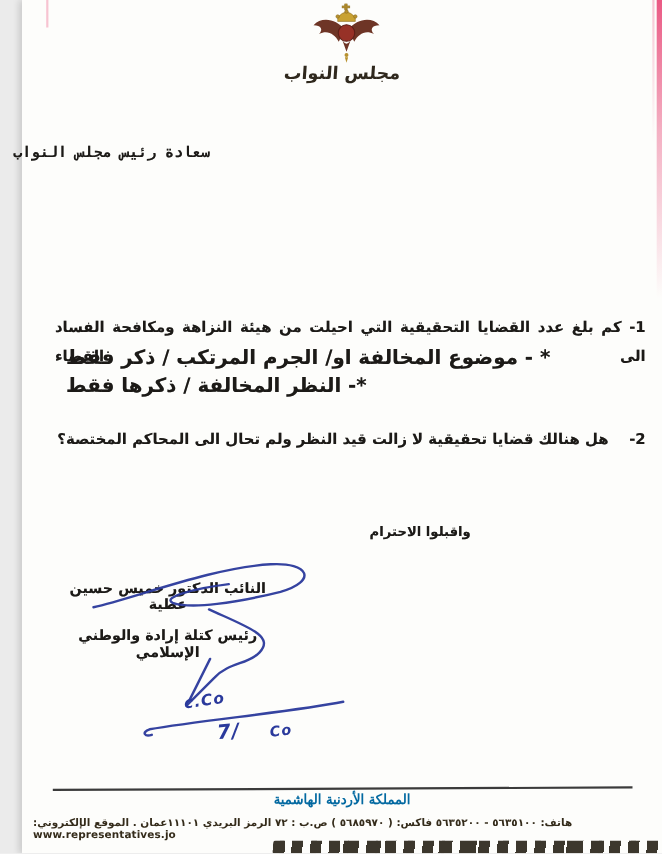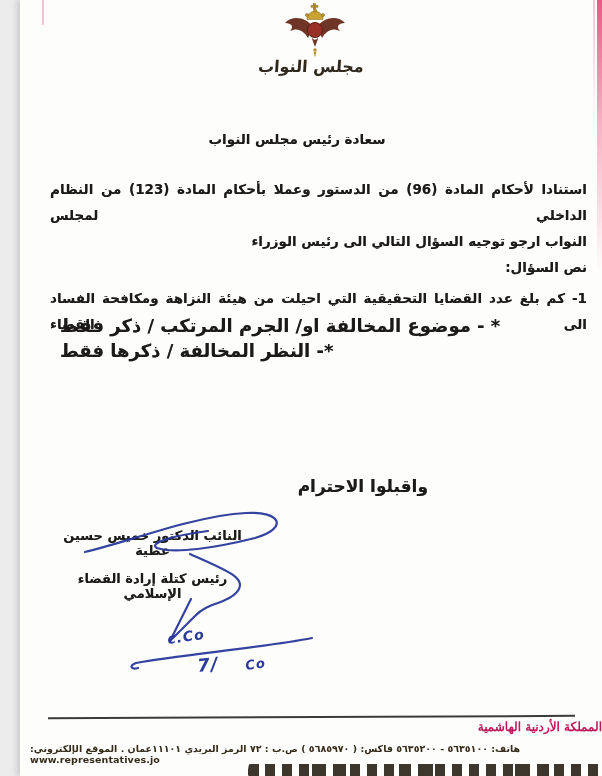--- a/index.html
+++ b/index.html
@@ -15,44 +15,44 @@
   #pink-streak-right{position:absolute;right:0;top:0;width:5px;height:295px;
     background:linear-gradient(to bottom,rgba(233,80,125,.95),rgba(233,80,125,.45) 40%,rgba(233,80,125,0) 92%);}
   #pink-streak-right2{position:absolute;right:7px;top:0;width:2px;height:130px;
     background:linear-gradient(to bottom,rgba(240,140,170,.5),rgba(240,140,170,0));}
   #pink-tick-left{position:absolute;left:42px;top:0;width:2px;height:25px;background:rgba(242,150,175,.55);}
 
   
   #crest{left:280px;top:3px;width:70px;height:56px;}
   #council-name{left:20px;right:0;top:57px;text-align:center;font-size:16px;font-weight:700;
     color:#2f281d;letter-spacing:.5px;transform:skewX(-4deg);}
-  #salutation{left:20px;right:12px;top:131px;text-align:center;font-size:13.5px;transform:translateX(-8px);}
+  #salutation{left:20px;right:12px;top:131px;text-align:left;font-size:13.5px;transform:translateX(-8px);font-family:Liberation Mono, monospace;}
 
   
   .bodytext{font-size:13.5px;line-height:26px;}
   #intro{left:50px;top:176px;width:537px;}
   .justify-line{text-align:justify;text-align-last:justify;}
   .right-line{text-align:right;}
   #item1{left:50px;top:250px;width:537px;margin-top:35px;}
   #item1 .l2{text-align:center;padding-left:55px;}
   .marker{display:inline-block;}
   #bullets{left:60px;top:313px;right:94px;text-align:left;font-size:18px;line-height:25px;}
   #item2{left:50px;top:387px;width:537px;text-align:right;}
   #item2 .marker{margin-left:14px;}
-  #closing{top:476px;right:174px;font-size:17px;margin-left:44px;}
+  #closing{top:476px;right:174px;font-size:12px;margin-left:44px;}
 
   
   #sig-block{left:50px;top:528px;width:205px;text-align:center;font-size:13px;}
   #sig-name{margin-bottom:13px;}
   #sig-svg{left:40px;top:498px;width:300px;height:185px;pointer-events:none;}
 
   
   #footer-rule{left:48px;top:716px;width:527px;height:1.5px;background:#3b3b3b;transform:rotate(-.25deg);}
-  #kingdom{left:20px;right:0;top:720px;text-align:right;font-size:12px;font-weight:700;
-    font-family:"DejaVu Serif",serif;color:#be185d;transform:scaleY(1.04);}
+  #kingdom{left:20px;right:0;top:720px;text-align:center;font-size:12px;font-weight:700;
+    font-family:"DejaVu Serif",serif;color:#0369a1;transform:scaleY(1.04);}
   #contact{left:30px;top:743px;width:560px;text-align:left;font-size:9.5px;font-weight:600;
     color:#342b1a;letter-spacing:.1px;}
 
   
   #cutoff-marks{left:248px;top:764px;width:352px;height:12px;opacity:.92;transform:skewX(-5deg);
     border-radius:2px;
     background:
      repeating-linear-gradient(90deg,#2c261c 0 10px,transparent 10px 17px),
      repeating-linear-gradient(90deg,transparent 0 6px,#2c261c 6px 11px,transparent 11px 29px);}
 </style>
@@ -83,44 +83,43 @@
     <g fill="#b8922f">
         <circle cx="35" cy="47" r="1.8"></circle>
         <path d="M33.5 49 L36.5 49 L35 54 Z"></path>
       </g>
   </svg>
 
   <div id="council-name" class="abs ar">مجلس النواب</div>
 
   <div id="salutation" class="abs ar ink">سعادة رئيس مجلس النواب</div>
 
-  <div id="intro" class="abs ar ink bodytext">
-    <div class="justify-line">استنادا لأحكام المادة (96) من الدستور وعملا بأحكام المادة (123) من النظام الداخلي لمجلس</div>
-    <div class="right-line">النواب ارجو توجيه السؤال التالي الى رئيس الوزراء</div>
-    <div class="right-line">نص السؤال:</div>
-  </div>
 
   <div id="item1" class="abs ar ink bodytext">
     <div class="justify-line">
       <span class="marker">1-</span>
       <span>كم بلغ عدد القضايا التحقيقية التي احيلت من هيئة النزاهة ومكافحة الفساد الى القضاء</span>
     </div>
   </div>
 
   <div id="bullets" class="abs ar ink">
     <div>* -  موضوع المخالفة او/ الجرم المرتكب / ذكر فقط</div>
     <div>*- النظر المخالفة / ذكرها فقط</div>
   </div>
 
+  <div id="item2" class="abs ar ink bodytext">
+    <span class="marker">2-</span>
+    <span>هل هنالك قضايا تحقيقية لا زالت قيد النظر ولم تحال الى المحاكم المختصة؟</span>
+  </div>
 
   <div id="closing" class="abs ar ink">واقبلوا الاحترام</div>
 
   <div id="sig-block" class="abs ar ink">
     <div id="sig-name">النائب الدكتور خميس حسين عطية</div>
-    <div id="sig-title">رئيس كتلة إرادة القضاء الإسلامي</div>
+    <div id="sig-title">رئيس كتلة إرادة والوطني الإسلامي</div>
   </div>
 
   <svg id="sig-svg" class="abs" viewBox="0 0 300 185">
     <g fill="none" stroke="#2b3a9c" stroke-width="2.2" stroke-linecap="round" opacity=".95">
       <path d="M 45,54 C 82,46 152,18 206,15 C 241,13 249,30 215,40 C 175,50 134,56 117,50 C 107,45 136,37 168,33"></path>
       <path d="M 150,56 C 185,72 210,80 196,95 C 186,106 168,104 155,118 L 130,143 L 151,101"></path>
       <path d="M 98,170 C 92,172 88,168 96,165 C 140,157 228,149 272,140"></path>
     </g>
     <g fill="#2b3a9c" font-family="DejaVu Sans, sans-serif" font-style="italic" font-weight="600" letter-spacing="1">
       <text x="128" y="146" font-size="14" transform="rotate(-8 128 146)">c.Co</text>

